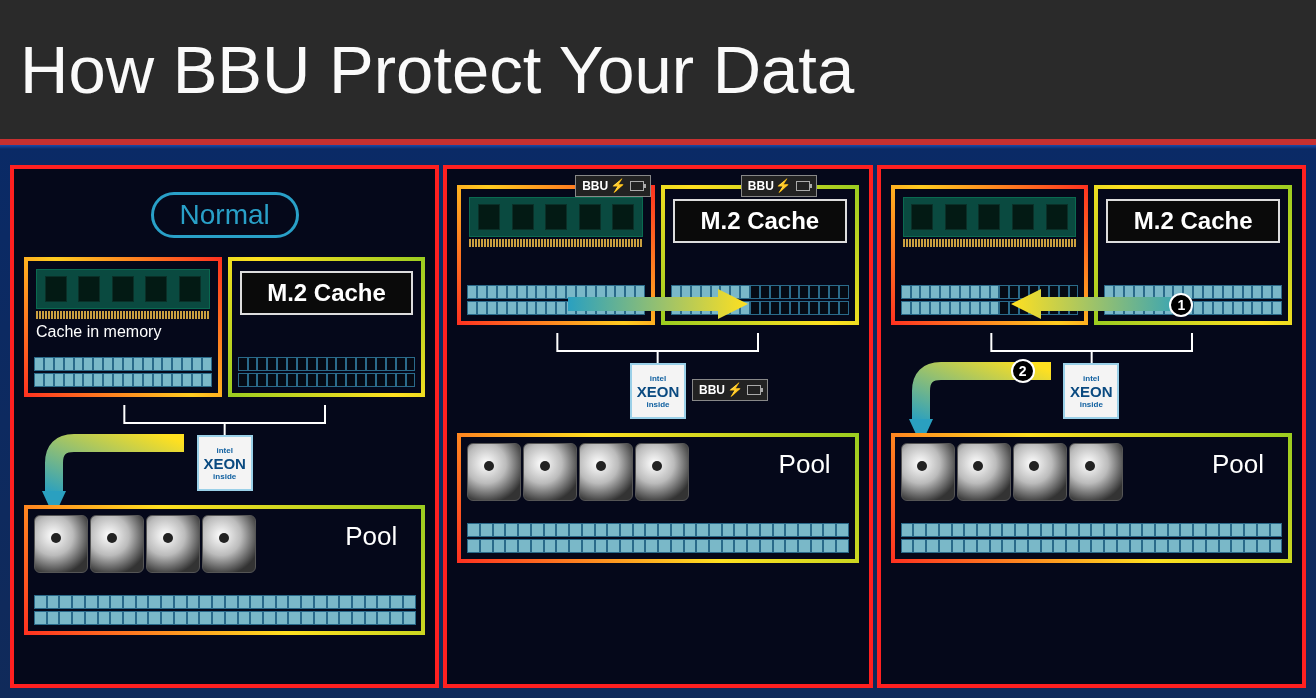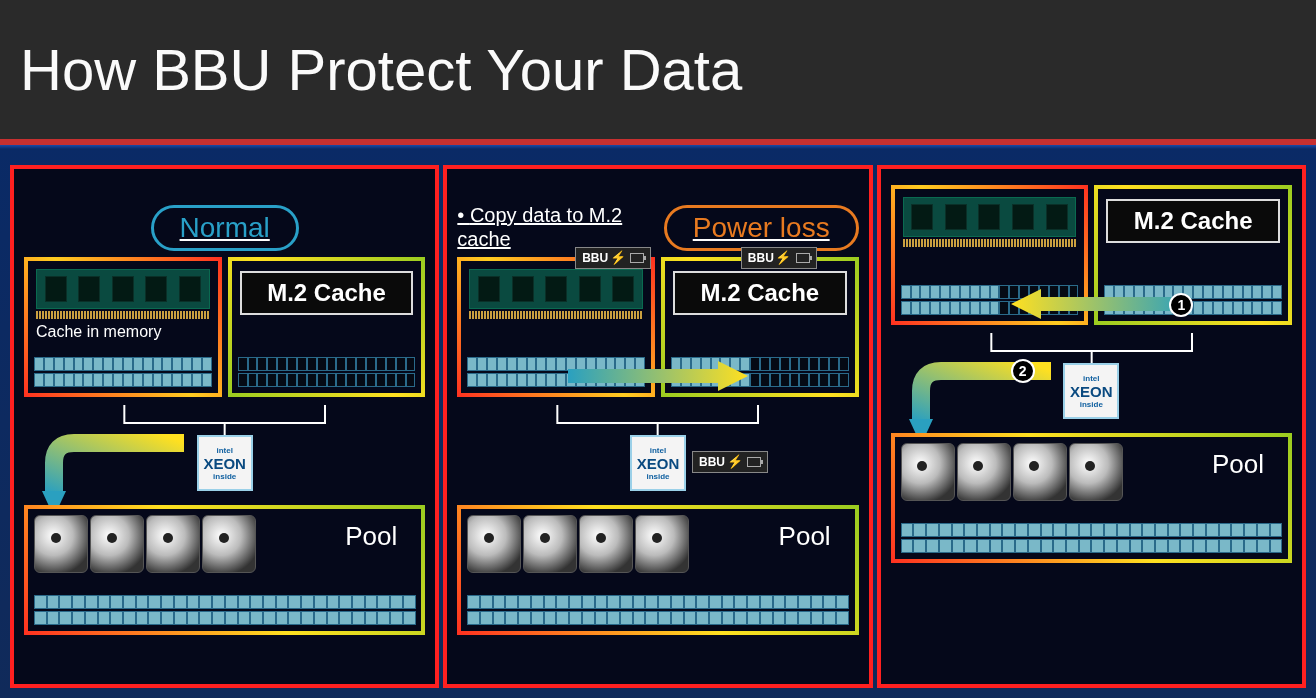--- a/index.html
+++ b/index.html
@@ -21,45 +21,44 @@
     border-bottom: 6px solid #c73030;
     position: relative;
   }
   .title-bar::after{
     content:"";
     position:absolute;
     left:0;right:0;bottom:-10px;height:4px;
     background:linear-gradient(#1a4aa8,#0a2a66);
   }
   .title {
-    font-size: 58px;
+    font-size: 67px;
     font-weight: 300;
     color: #fafafa;
   }
   .content {
     display: flex;
     gap: 4px;
     padding: 20px 10px 10px 10px;
     background: linear-gradient(#0a2a66,#102a5a);
     height: calc(100% - 145px);
   }
   .panel {
     flex: 1;
     border: 4px solid #ff2020;
     background: #05081a;
     position: relative;
     padding: 10px 10px 10px 10px;
   }
   .panel-header {
     display: flex;
-    align-items: flex-end;
+    align-items: center;
     gap: 14px;
     height: 72px;
     position: relative;
-    text-decoration: underline;
   }
   .state-pill {
     border-radius: 999px;
     border: 3px solid;
     padding: 4px 26px;
     font-size: 28px;
     font-weight: 400;
     white-space: nowrap;
     line-height: 1.15;
     text-align:center;
@@ -536,26 +535,20 @@
             <div class="cell"></div>
           </div>
           <div class="brow">
             <div class="cell"></div>
             <div class="cell"></div>
           </div>
         </div>
       </div>
     </div>
     <div class="panel">
-      <div class="panel-header" style="justify-content: space-between;">
-        <div class="subnotes">
-          <div class="line">Copy data to M.2 cache</div>
-        </div>
-        <div class="state-pill powerloss" style="margin-left: auto;">Power loss</div>
-      </div>
       <div class="row-modules">
         <div class="module mem">
           <div>
             <div class="ram-stick">
     <span class="chip"></span>
               <span class="chip"></span>
               <span class="chip"></span>
               <span class="chip"></span>
               <span class="chip"></span>
   </div>

